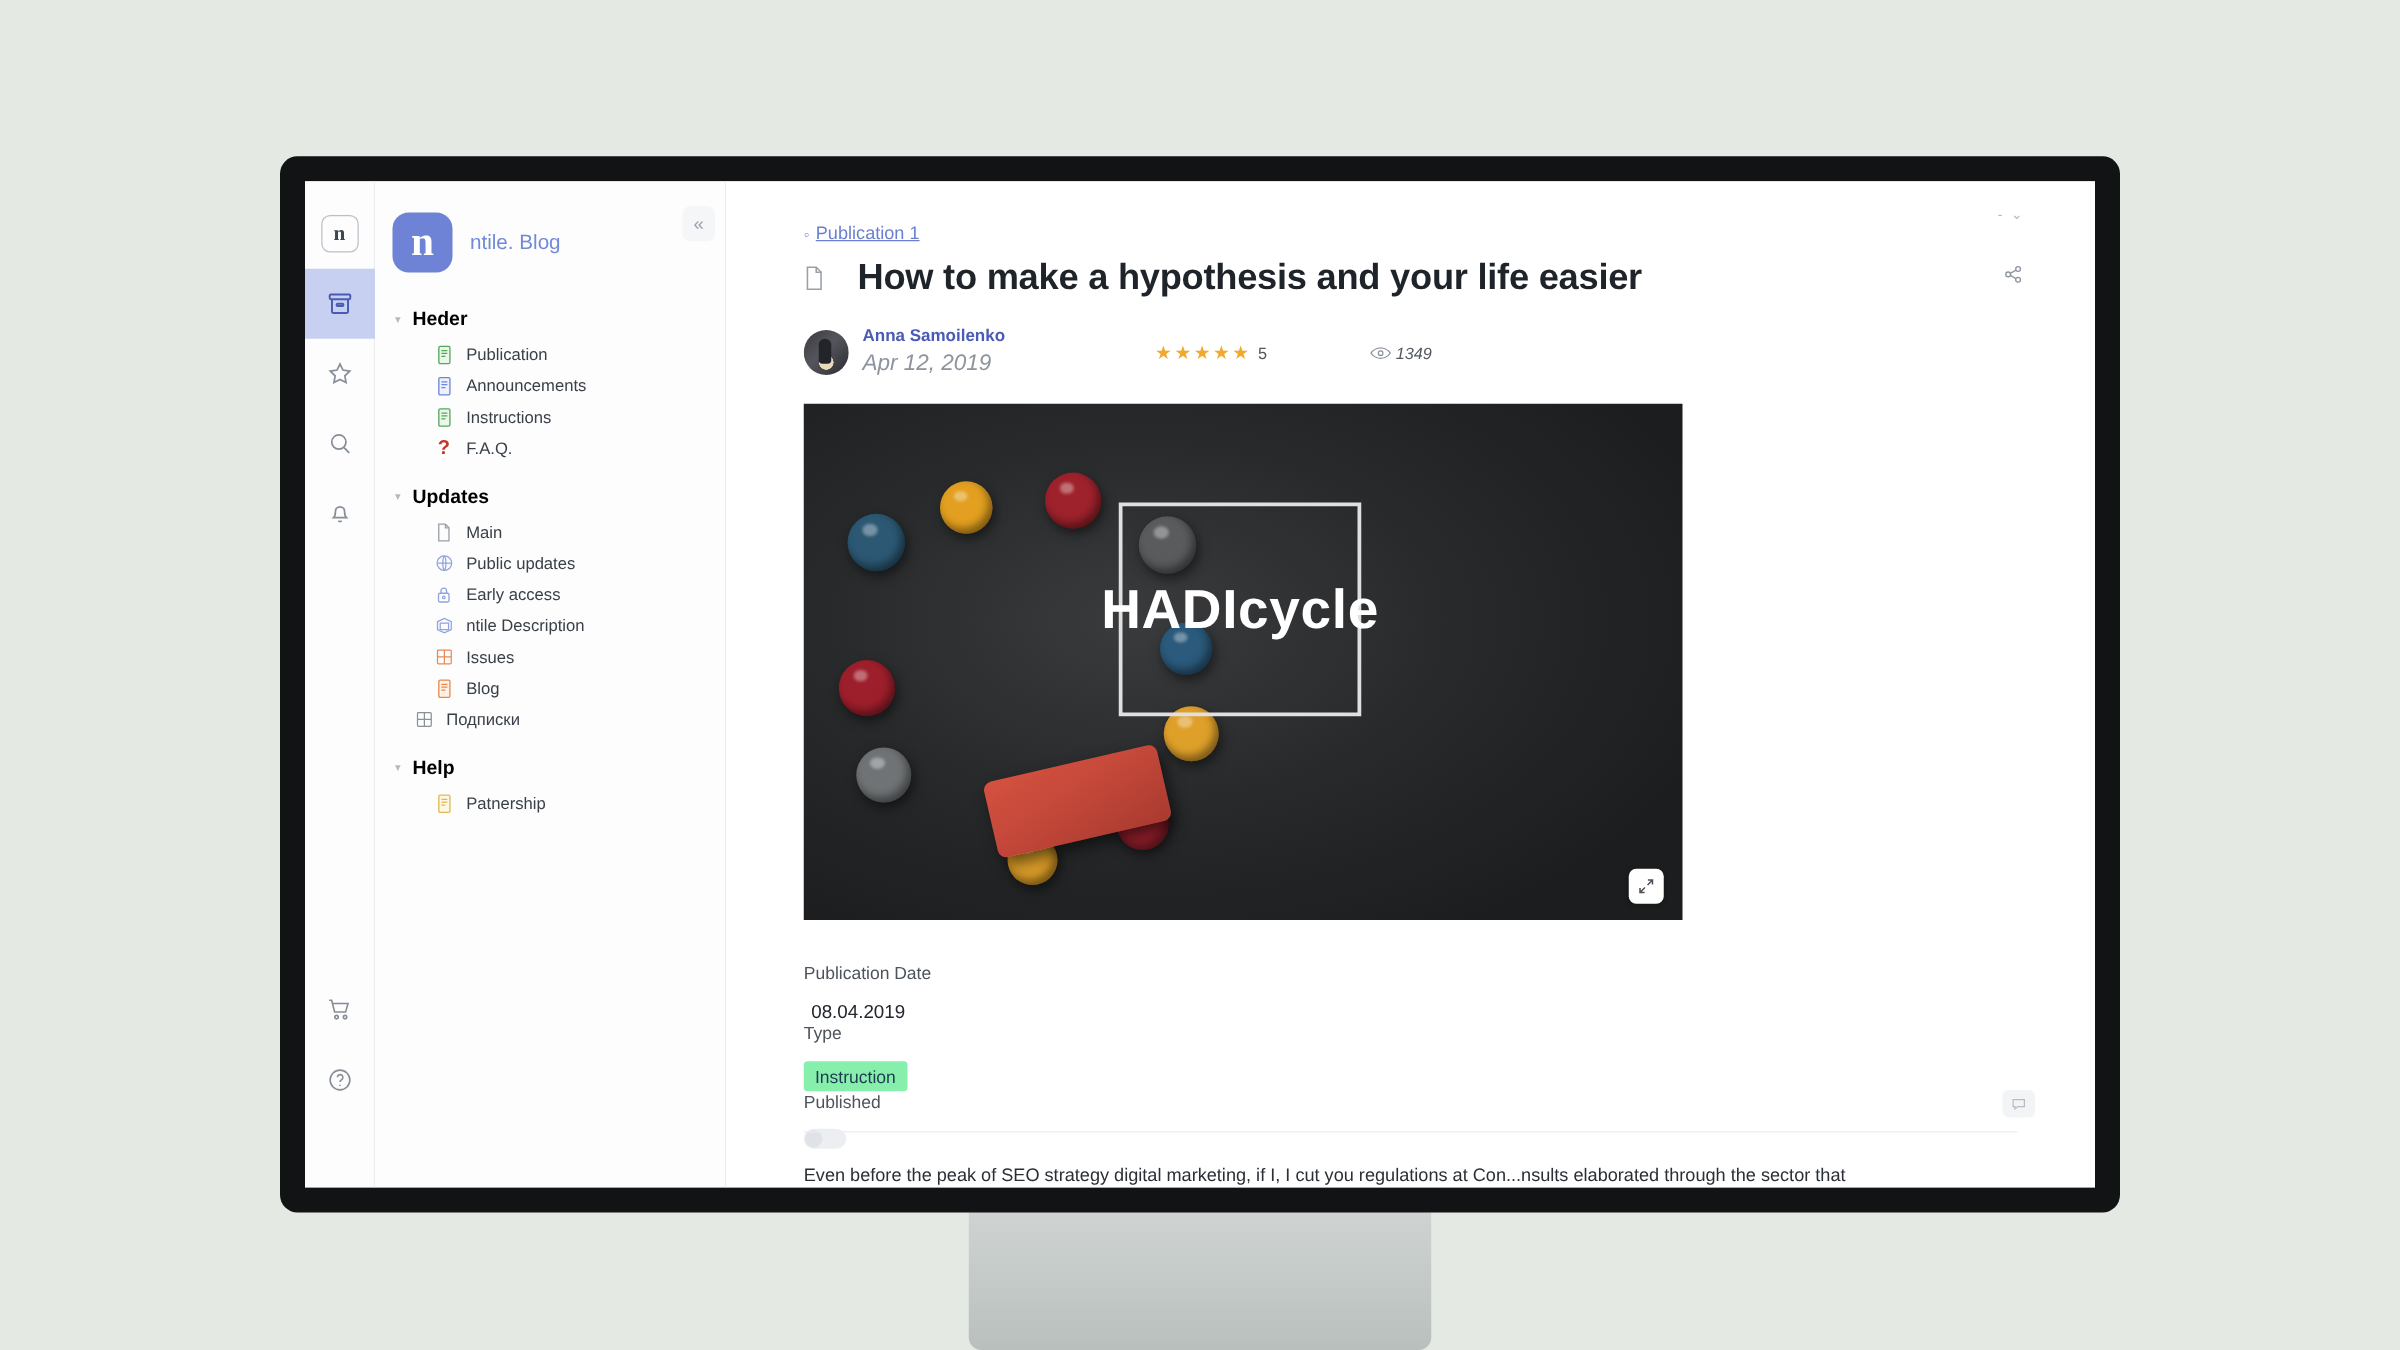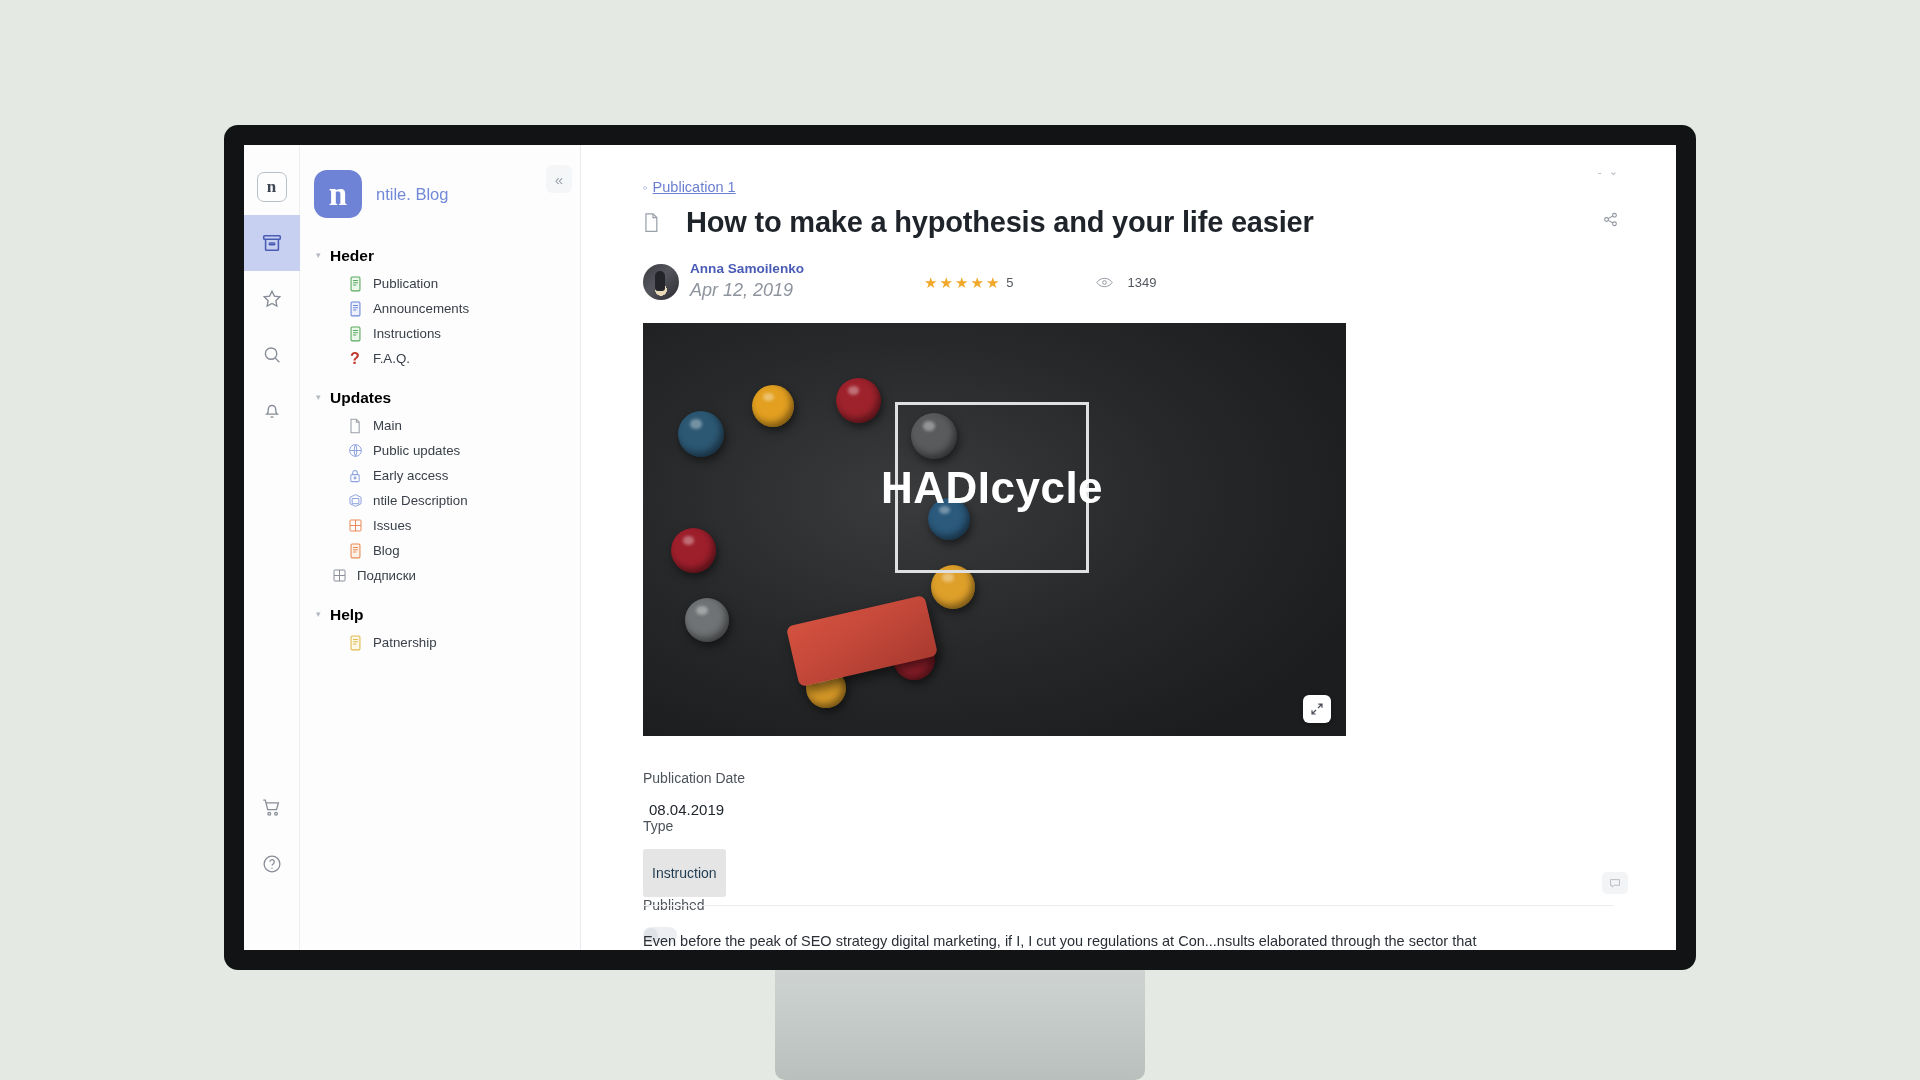--- a/index.html
+++ b/index.html
@@ -203,23 +203,24 @@
     line-height: 1.4;
   }
   #rating-block {
     display: flex; align-items: center; gap: 7px;
     margin-left: 120px;
   }
   .stars { display: flex; gap: 2px; }
   .star { color: #f0a92b; font-size: 15px; line-height: 1; }
   #rating-value { font-size: 13px; color: #52585f; }
   #views-block {
-    display: flex; align-items: center; gap: 15px;
+    display: flex; align-items: center; gap: 4px;
     margin-left: 82px;
     color: #7a8089;
+    font-style: italic;
   }
   #views-count { font-size: 13px; color: #52585f; }
 
   
   #hero {
     position: relative;
     margin-top: 20px;
     width: 703px; height: 413px;
     background:
       radial-gradient(ellipse 70% 70% at 38% 42%, #3a3b3d 0%, #272829 55%, #1c1d1e 100%);
@@ -273,22 +274,22 @@
     margin-top: 34px;
     flex-direction: column;
   }
   .prop { position: relative; }
   .prop-label { font-size: 14px; color: #4d535b; }
   .prop-value { margin-top: 15px; font-size: 15px; color: #22272e; padding-left: 6px; }
   #prop-date  { width: 326px; }
   #prop-type  { width: 326px; }
   .tag {
     display: inline-block;
-    background: #e5e5e5; color: #1f3b52;
-    padding: 16px 9px; border-radius: 3px;
+    background: #86efac; color: #1f3b52;
+    padding: 4px 9px; border-radius: 3px;
     font-size: 14px;
   }
   #toggle {
     margin-top: 14px;
     width: 34px; height: 16px;
     background: #eceef1; border-radius: 9px;
     position: relative; cursor: pointer;
   }
   #toggle::after {
     content: "";

